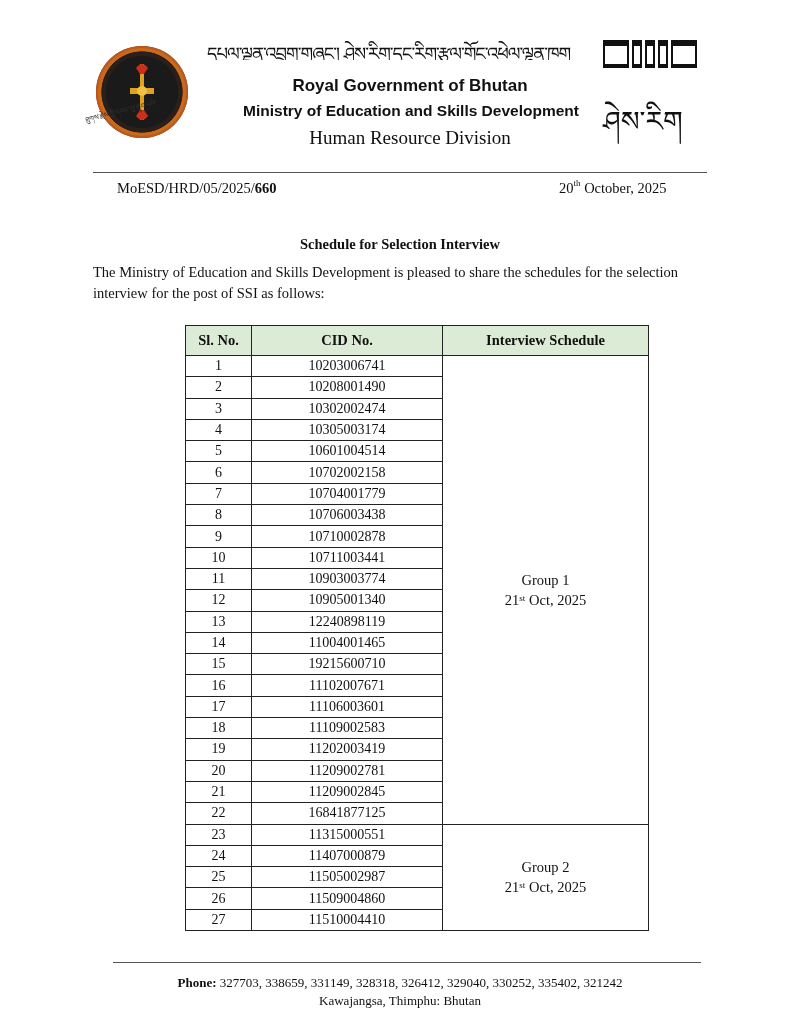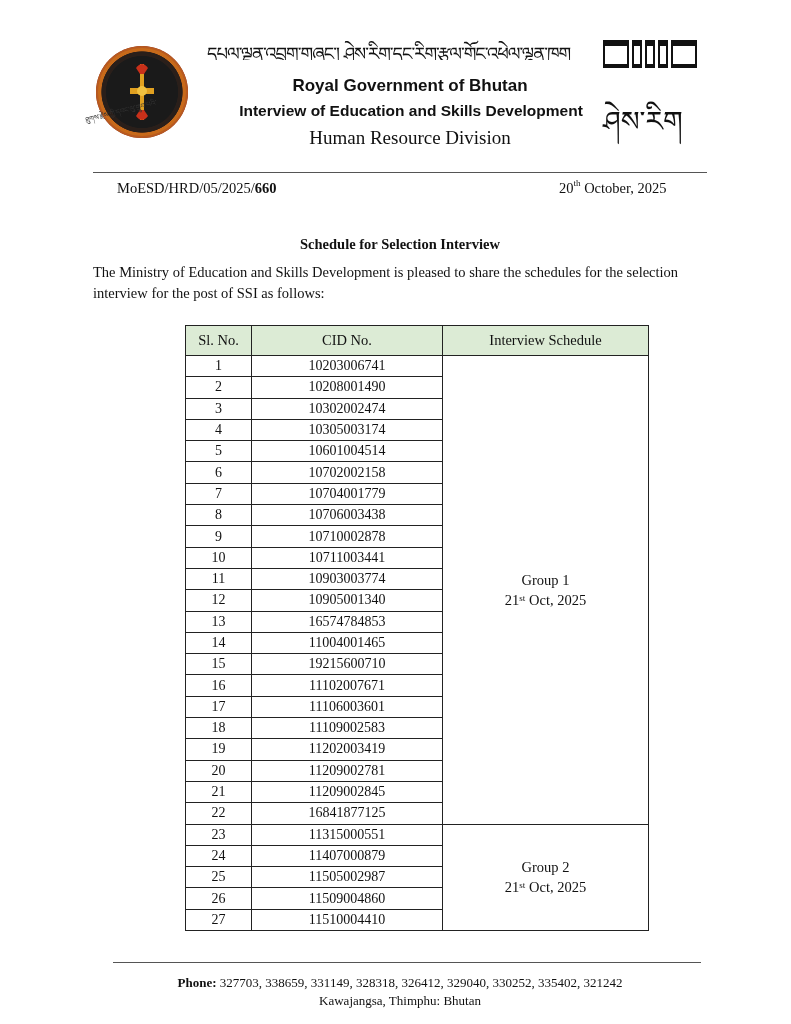--- a/index.html
+++ b/index.html
@@ -18,21 +18,21 @@
   .logo-dz { left:603px; top:90px; width:100px; font-family:"DejaVu Sans", sans-serif; font-size:28px; white-space:nowrap; }
   .hr { left:93px; width:614px; height:0; border-top:1.5px solid #555; }
   .ref { left:93px; top:180px; font-size:14.5px;margin-left:24px; }
   .date { left:559px; top:180px; font-size:14.5px; }
   sup { font-size:9px; vertical-align:top; position:relative; top:-2px; }
   .title { left:93px; top:222px; width:614px; text-align:center; font-weight:bold; font-size:14.5px;margin-top:14px; }
   .intro { left:93px; top:262px; width:600px; font-size:14.5px; line-height:21px; }
   
   table.sched { position:absolute; left:185px; top:325px; border-collapse:collapse; font-size:14px; }
   table.sched th, table.sched td { border:1px solid #222; text-align:center; padding:0; }
-  table.sched th { background:#dcebd5; font-weight:normal; height:29px; font-size:14.5px; }
+  table.sched th { background:#dcebd5; font-weight:bold; height:29px; font-size:14.5px; }
   table.sched td { height:20.3px; line-height:20px; }
   .c1 { width:65px; } .c2 { width:190px; } .c3 { width:205px; }
   td.grp { vertical-align:middle; line-height:20px; font-size:14.5px;margin-left:48px; }
   
   .footer-line { top:962px; left:113px; width:588px; }
   .phone { left:93px; top:975px; width:614px; text-align:center; font-size:13px; }
   .addr { left:93px; top:993px; width:614px; text-align:center; font-size:13px; }
 </style>
 </head>
 <body>
@@ -42,21 +42,21 @@
     <rect x="10" y="4" width="4" height="56" fill="#e0a020"></rect>
     <rect x="0" y="28" width="24" height="6" fill="#e0a020"></rect>
     <circle cx="12" cy="31" r="5" fill="#f0c040"></circle>
     <path d="M6 8 Q12 0 18 8 L14 14 L10 14 Z" fill="#c8301a"></path>
     <path d="M6 56 Q12 64 18 56 L14 50 L10 50 Z" fill="#c8301a"></path>
   </svg>
 </div>
 <div class="abs emblem-text">ཐུགས་རྗེས་ཀྱི་དབང་ལུ་གྲུབ་པའི་</div>
 <div class="abs dz-title">དཔལ་ལྡན་འབྲུག་གཞུང་། ཤེས་རིག་དང་རིག་རྩལ་གོང་འཕེལ་ལྷན་ཁག</div>
 <div class="abs rgob">Royal Government of Bhutan</div>
-<div class="abs moesd">Interview of Education and Skills Development</div>
+<div class="abs moesd">Ministry of Education and Skills Development</div>
 <div class="abs hrd">Human Resource Division</div>
 <div class="abs logo-boxes">
   <span style="width:26px"></span>
   <span style="width:10px"></span>
   <span style="width:10px"></span>
   <span style="width:10px"></span>
   <span style="width:26px"></span>
 </div>
 <div class="abs logo-dz">ཤེས་རིག</div>
 
@@ -124,21 +124,21 @@
       <tr>
         <td>11</td>
         <td>10903003774</td>
       </tr>
       <tr>
         <td>12</td>
         <td>10905001340</td>
       </tr>
       <tr>
         <td>13</td>
-        <td>16574784853</td>
+        <td>12240898119</td>
       </tr>
       <tr>
         <td>14</td>
         <td>11004001465</td>
       </tr>
       <tr>
         <td>15</td>
         <td>19215600710</td>
       </tr>
       <tr>

